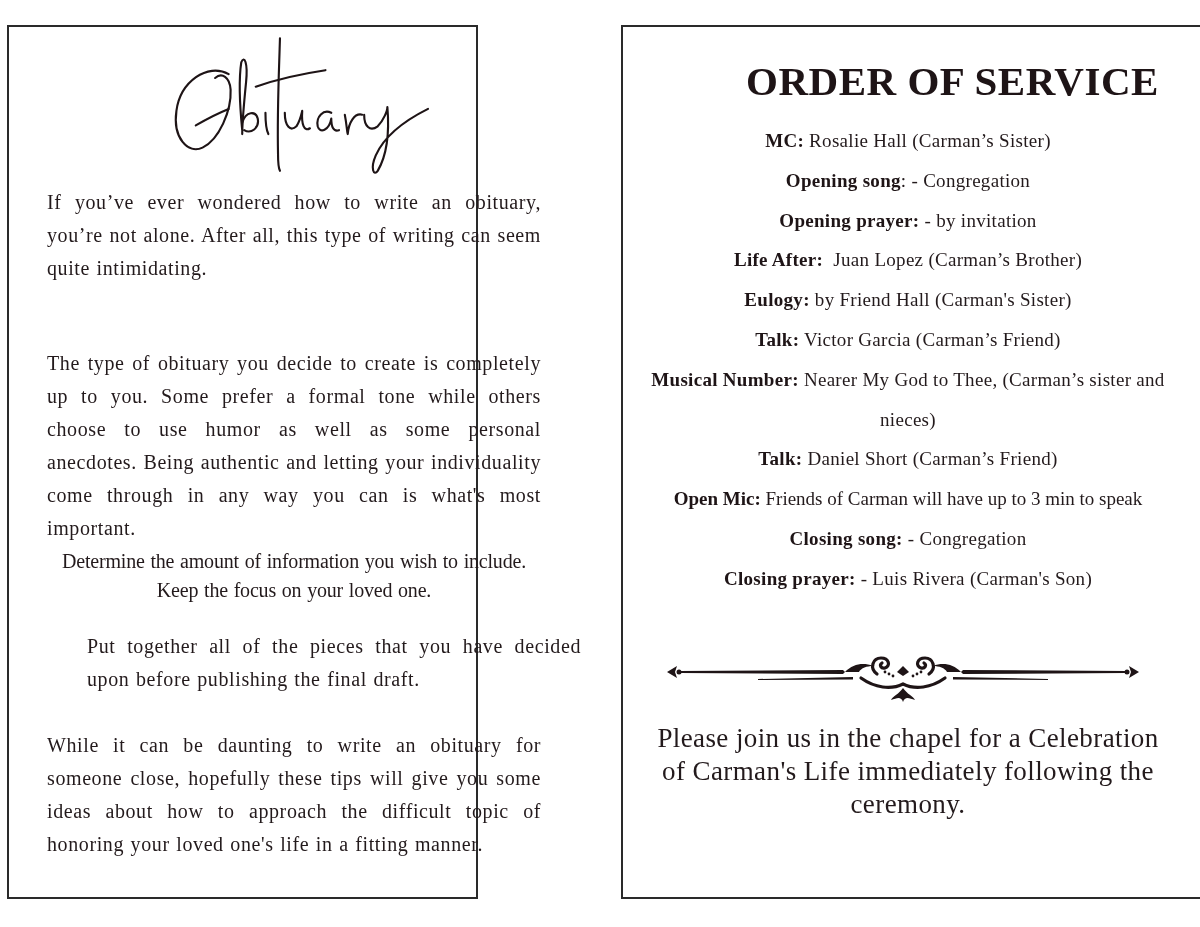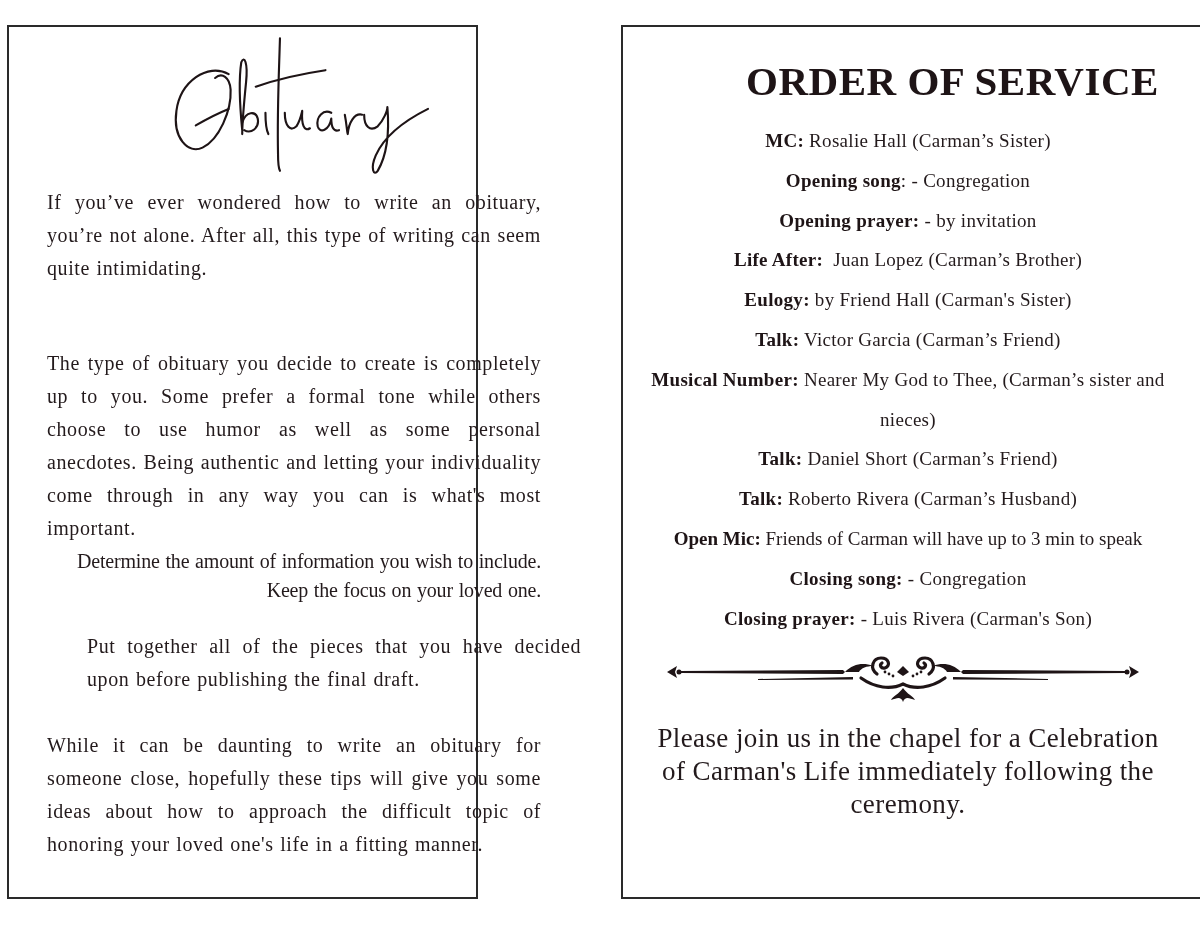--- a/index.html
+++ b/index.html
@@ -57,21 +57,21 @@
       width: 494px;
       margin: 0;
       text-align: justify;
       line-height: 33px;
       letter-spacing: 0.6px;
       word-spacing: 1px;
     }
     .para.tight {
       line-height: 29px;
       letter-spacing: -0.2px;
-      text-align: right;
+      text-align: center;
     }
     #p1 { top: 159px; }
     #p2 { top: 290px; margin-top: 30px; }
     #p3 { top: 520px; }
     #p4 { top: 603px; margin-left: 40px; }
     #p5 { top: 702px; }
 
     
     .service-title {
       position: absolute;
@@ -170,21 +170,20 @@
 
   <ul class="service-list">
     <li><span class="label">MC:</span><span> Rosalie Hall (Carman’s Sister)</span></li>
     <li><span class="label">Opening song</span><span>: - Congregation</span></li>
     <li><span class="label">Opening prayer:</span><span> - by invitation</span></li>
     <li><span class="label">Life After:</span><span style="white-space:pre">  Juan Lopez (Carman’s Brother)</span></li>
     <li><span class="label">Eulogy:</span><span> by Friend Hall (Carman's Sister)</span></li>
     <li><span class="label">Talk:</span><span> Victor Garcia (Carman’s Friend)</span></li>
     <li><span class="label">Musical Number:</span><span> Nearer My God to Thee, (Carman’s sister and nieces)</span></li>
     <li><span class="label">Talk:</span><span> Daniel Short (Carman’s Friend)</span></li>
-    <li><span class="label">Talk:</span><span> Roberto Rivera (Carman’s Husband)</span></li>
     <li style="letter-spacing:0"><span class="label">Open Mic:</span><span> Friends of Carman will have up to 3 min to speak</span></li>
     <li><span class="label">Closing song:</span><span> - Congregation</span></li>
     <li><span class="label">Closing prayer:</span><span> - Luis Rivera (Carman's Son)</span></li>
   </ul>
 
   <div class="divider">
     <svg viewBox="0 0 480 56" fill="#1e1416">
 
       <path d="M4 20 L14 14 L12 20 L14 26 Z"></path>
       <circle cx="16" cy="20" r="2.5"></circle>

